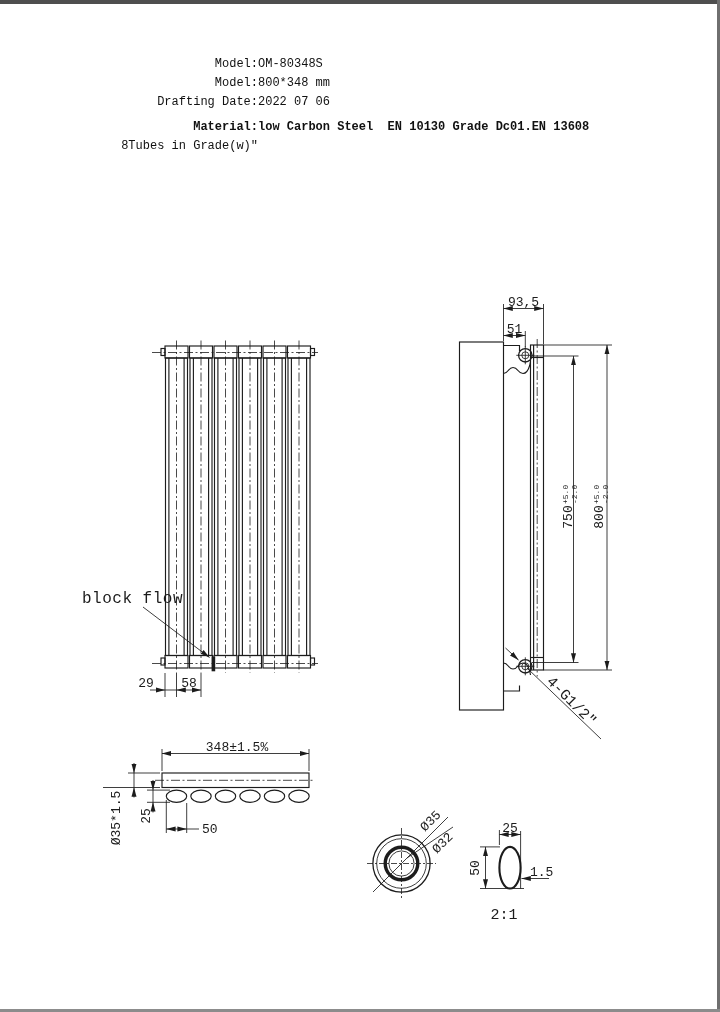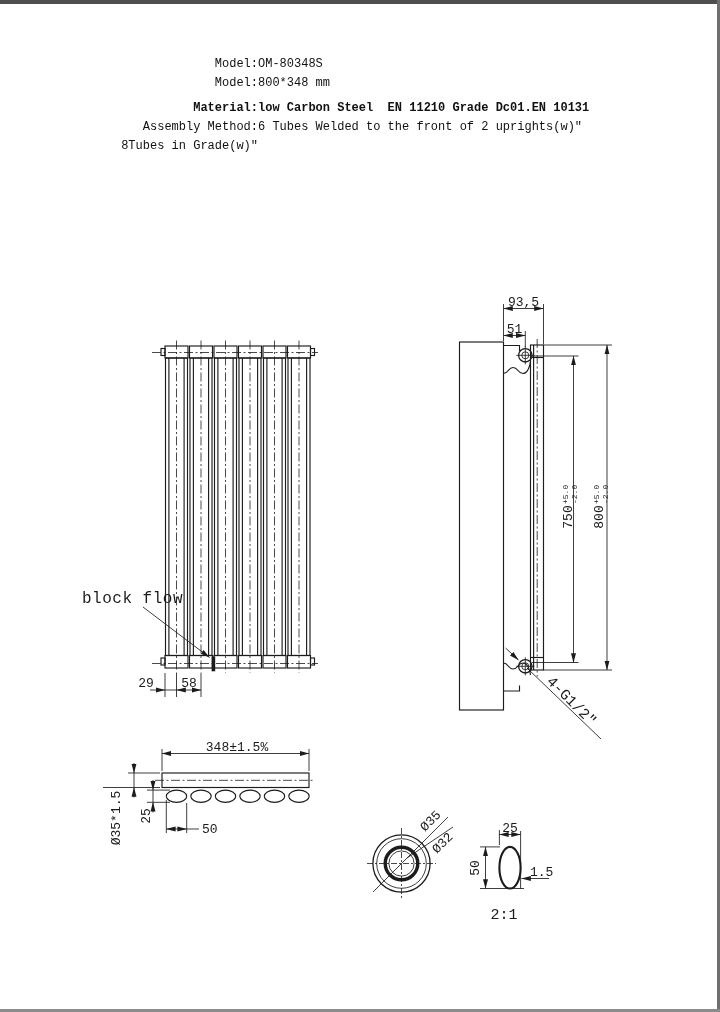--- a/index.html
+++ b/index.html
@@ -41,27 +41,27 @@
 
   <div class="titleblock">
     <div class="hrow">
         <span class="hlabel">Model:</span>
         <span class="hvalue">OM-80348S</span>
       </div>
     <div class="hrow">
         <span class="hlabel">Model:</span>
         <span class="hvalue">800*348 mm</span>
       </div>
+    <div class="hrow">
+        <span class="hlabel">Drafting Date:</span>
+        <span class="hvalue">2022 07 06</span>
+      </div>
     <div class="hrow gap">
         <span class="hlabel">Material:</span>
-        <span class="hvalue">low Carbon Steel  EN 11210 Grade Dc01.EN 10131</span>
-      </div>
-    <div class="hrow">
-        <span class="hlabel">Assembly Method:</span>
-        <span class="hvalue">6 Tubes Welded to the front of 2 uprights(w)″</span>
+        <span class="hvalue">low Carbon Steel  EN 10130 Grade Dc01.EN 13608</span>
       </div>
     <div class="hrow">
         <span class="hlabel">8Tubes in Grade(w)″</span>
         <span class="hvalue"></span>
       </div>
   </div>
 
   <svg width="720" height="1012" viewBox="0 0 720 1012">
     <defs>
       <marker id="arr" markerWidth="12" markerHeight="7" refX="9.3" refY="3.5" orient="auto-start-reverse" markerUnits="userSpaceOnUse">

